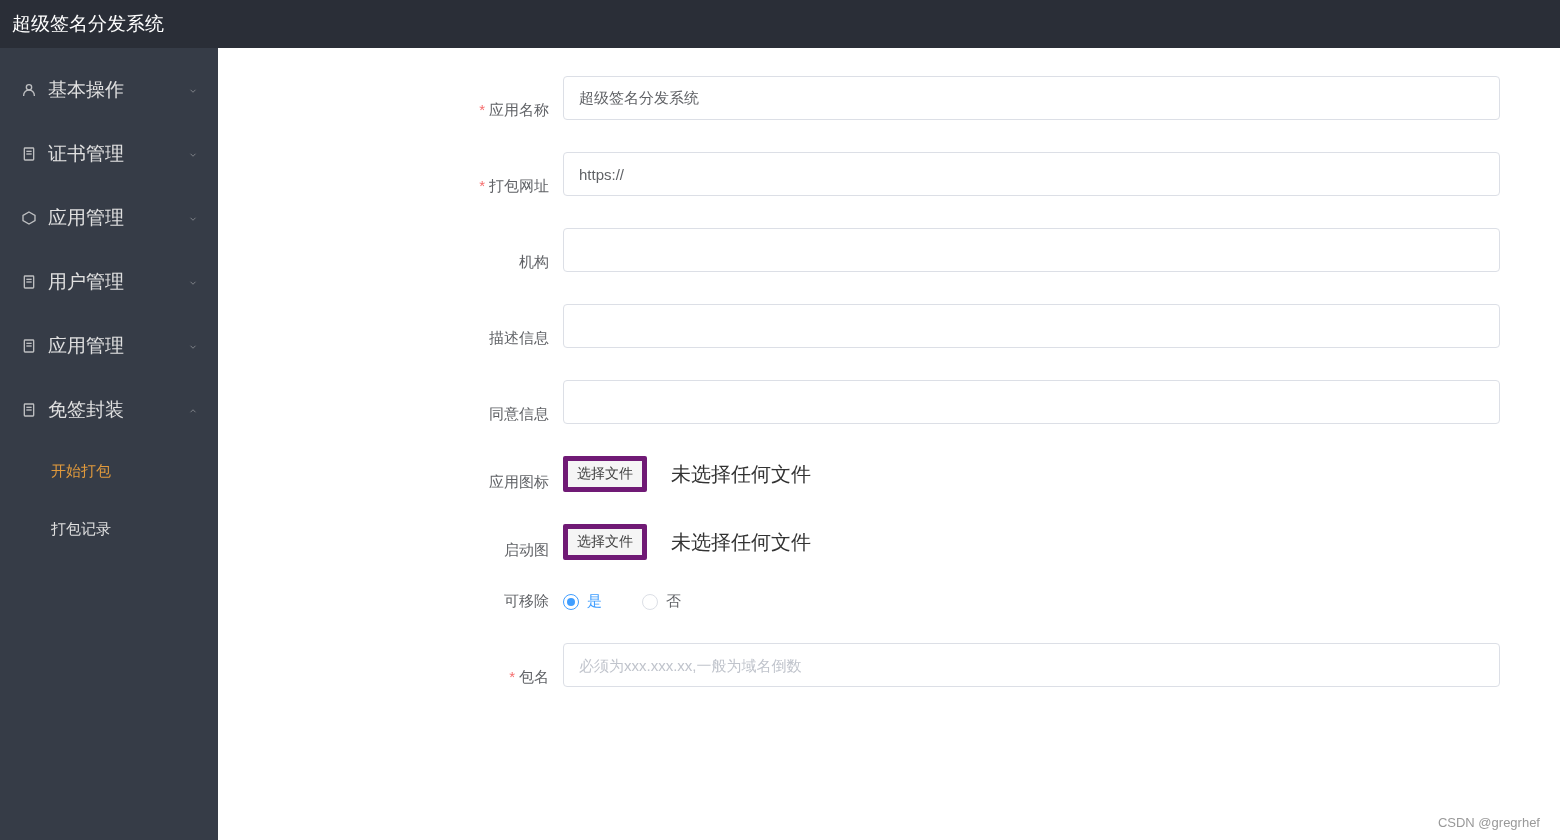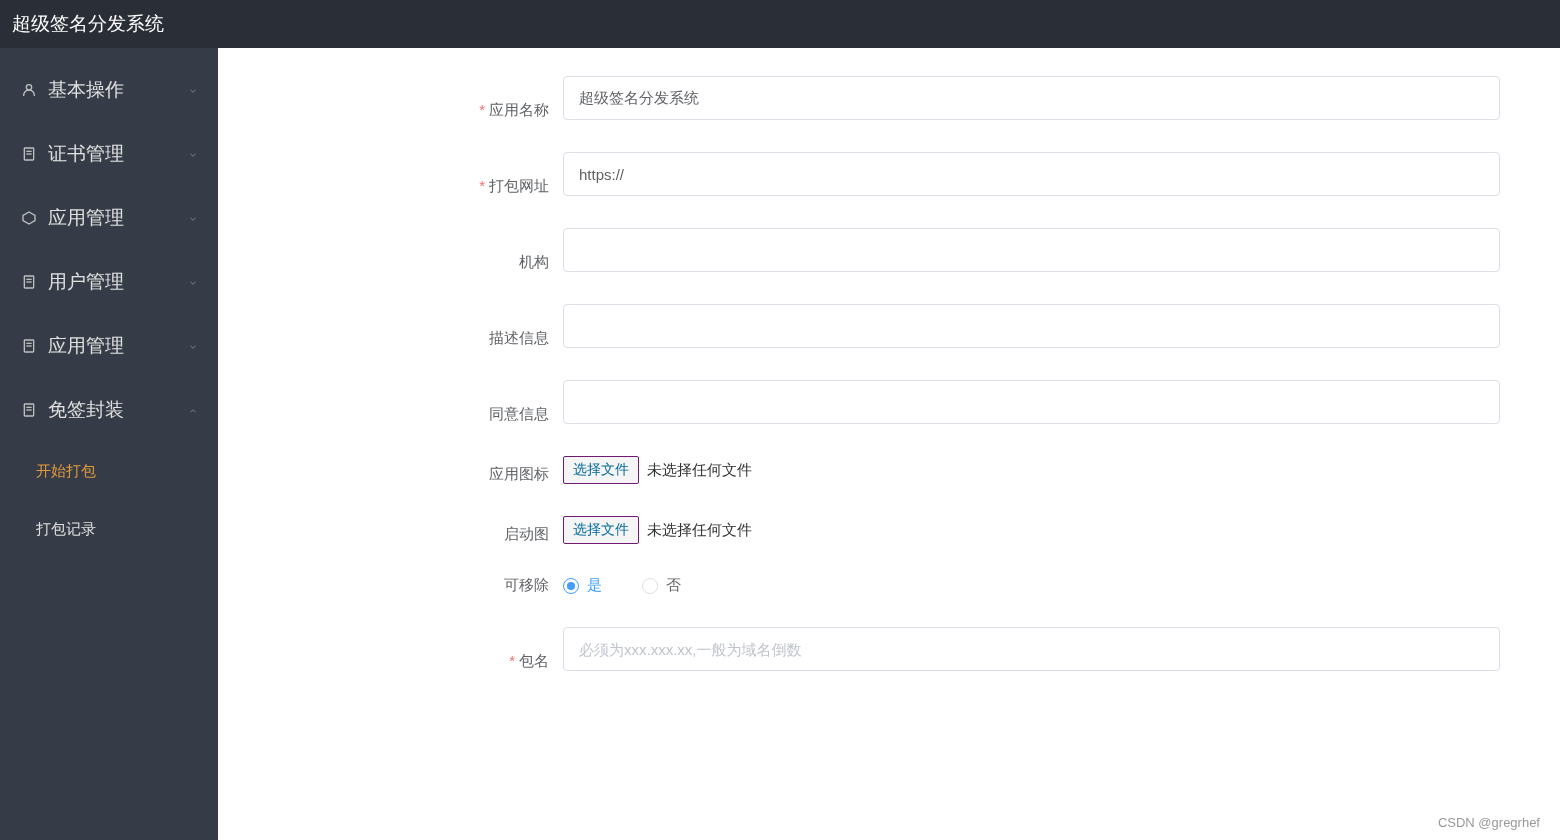--- a/index.html
+++ b/index.html
@@ -55,21 +55,21 @@
     }
     .sidebar-item .chevron {
       position: absolute;
       right: 20px;
       opacity: 0.5;
     }
     .sidebar-subitem {
       height: 58px;
       display: flex;
       align-items: center;
-      padding-left: 36px;
+      padding-left: 51px;
       color: #e0e0e0;
       font-size: 15px;
       cursor: pointer;
     }
     .sidebar-subitem.active {
       color: #e19a3c;
     }
     .main {
       flex: 1;
       background: #fff;
@@ -105,31 +105,31 @@
       outline: none;
     }
     .form-input::placeholder {
       color: #c0c4cc;
     }
     .file-row {
       display: flex;
       align-items: center;
     }
     .file-btn {
-      border: 1px solid #701a75;
+      border: 5px solid #701a75;
       background: #f5f5f5;
       padding: 4px 9px;
       font-size: 14px;
       border-radius: 2px;
       cursor: pointer;
-      color: #0369a1;
+      color: #404040;
     }
     .file-text {
-      margin-left: 8px;
-      font-size: 15px;
+      margin-left: 24px;
+      font-size: 20px;
       color: #333;
     }
     .radio-group {
       display: flex;
       align-items: center;
       gap: 40px;
     }
     .radio-item {
       display: flex;
       align-items: center;

